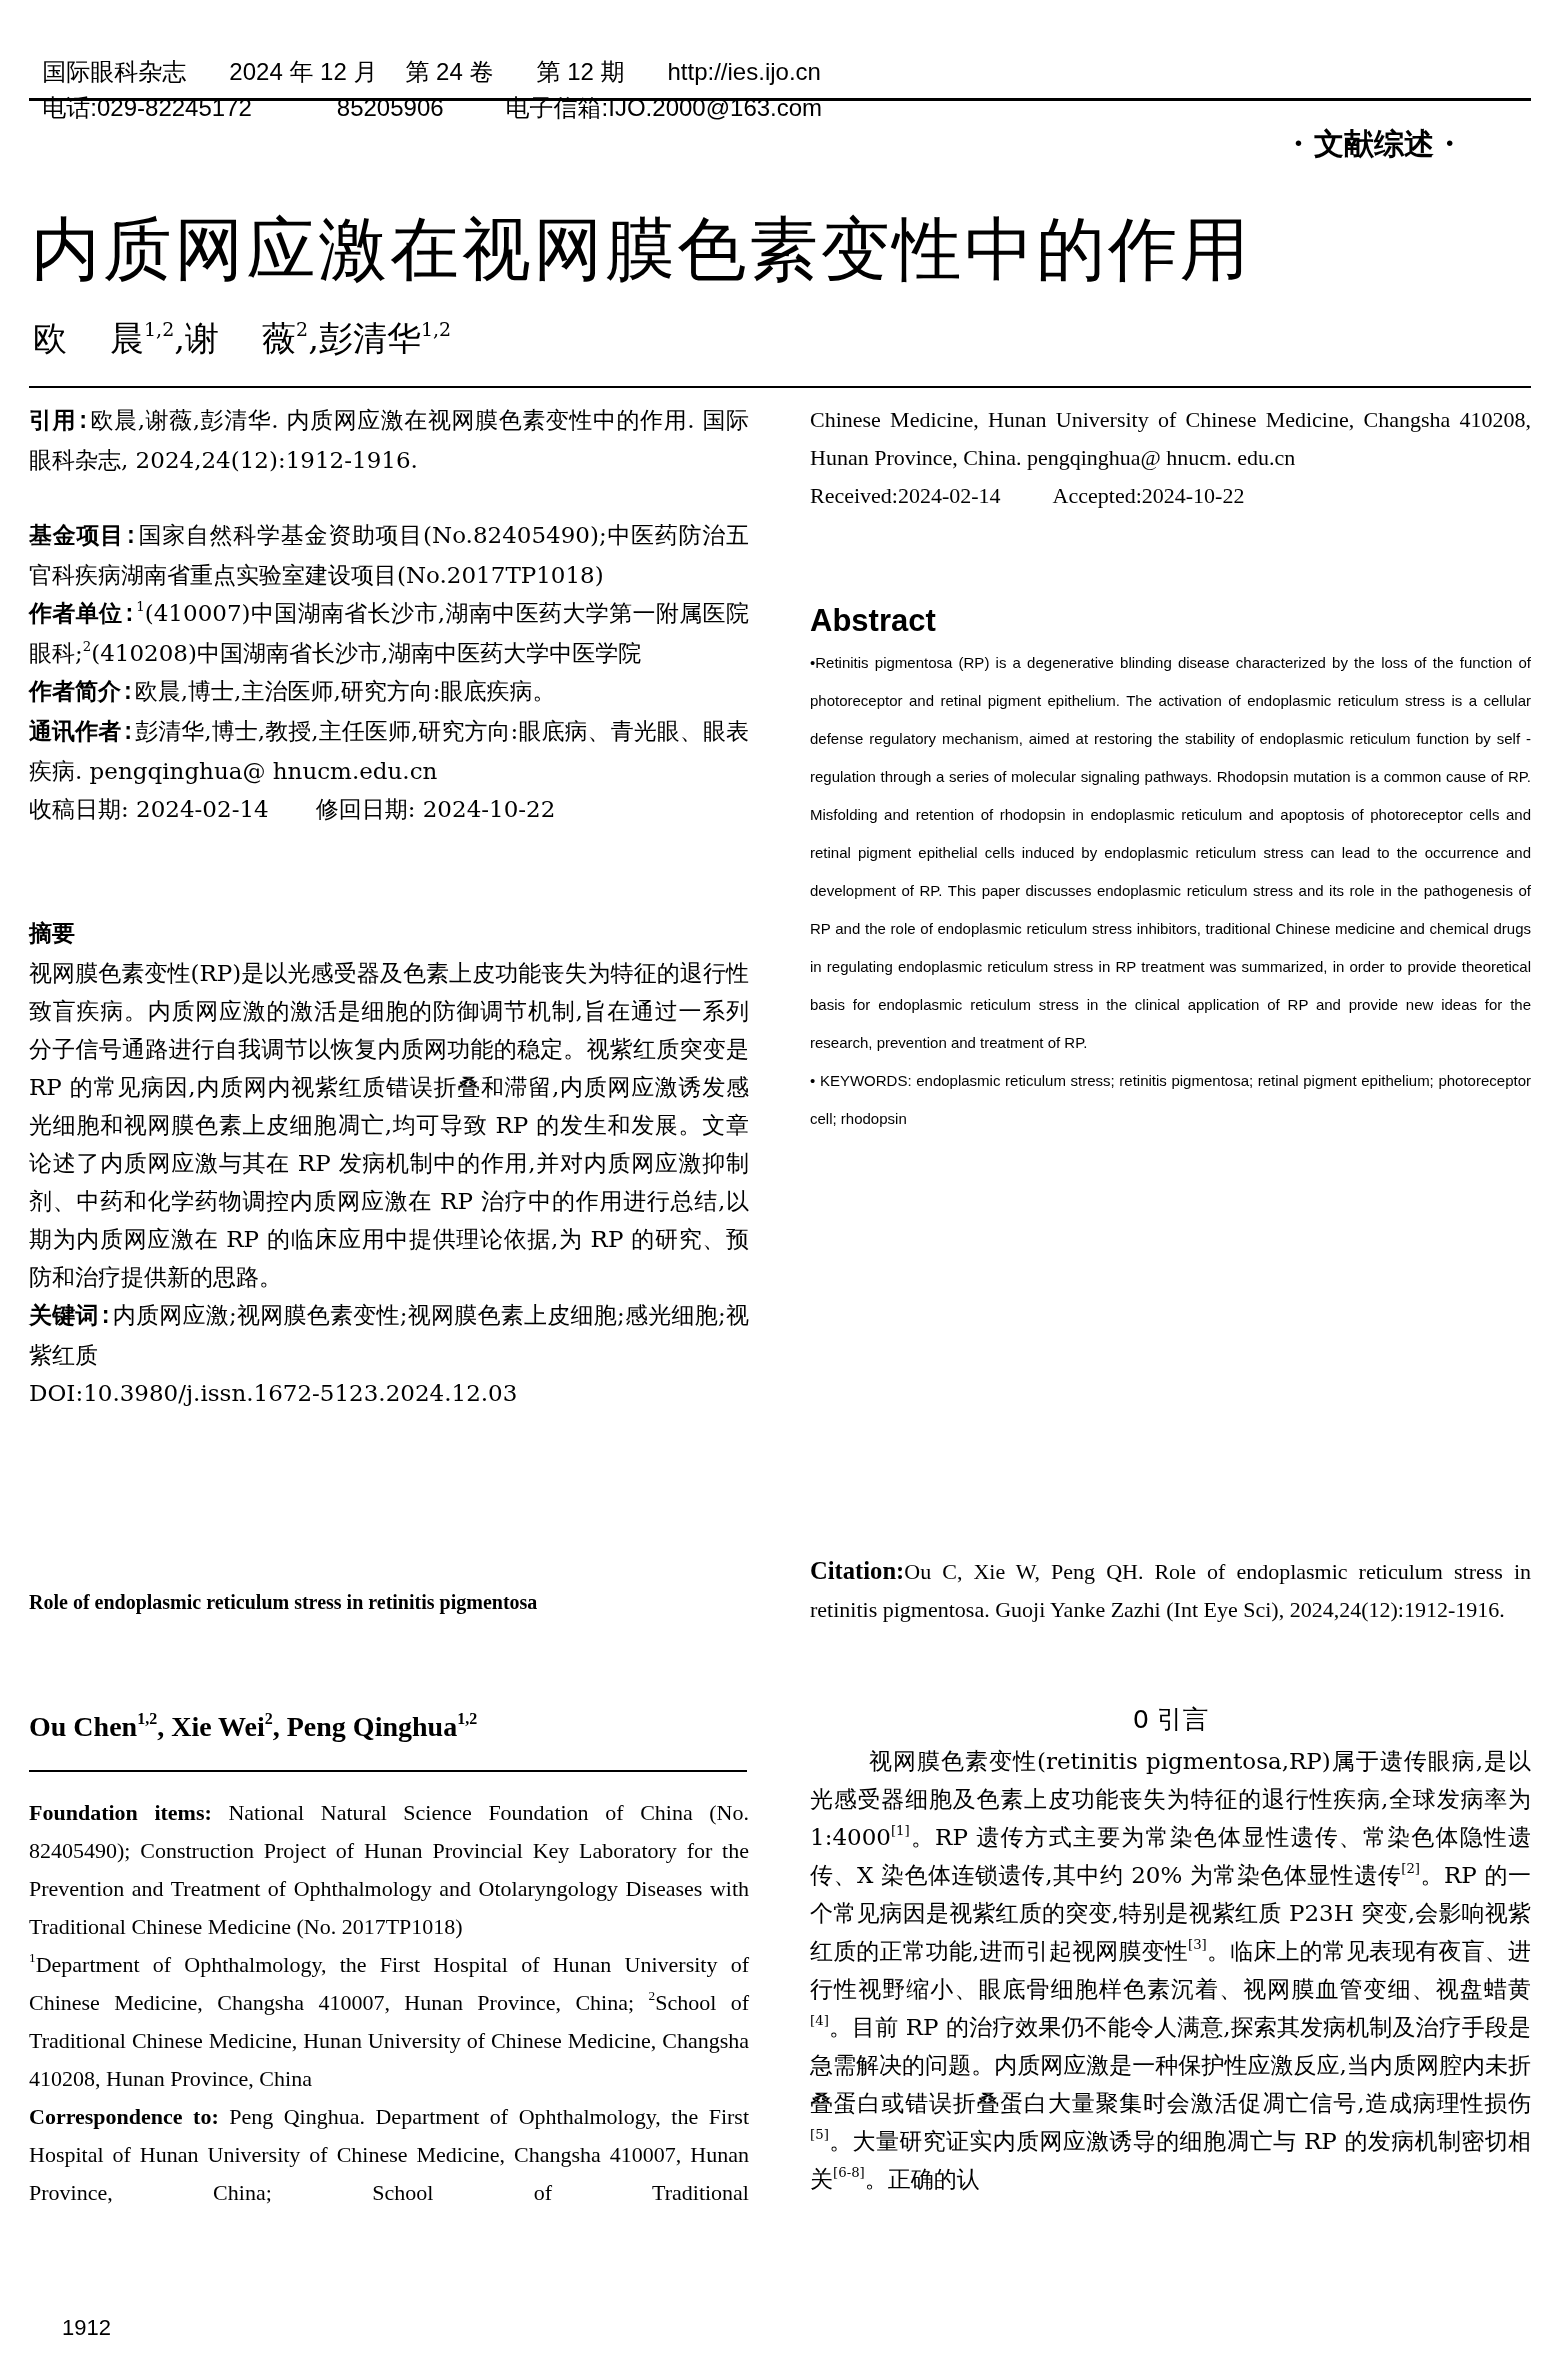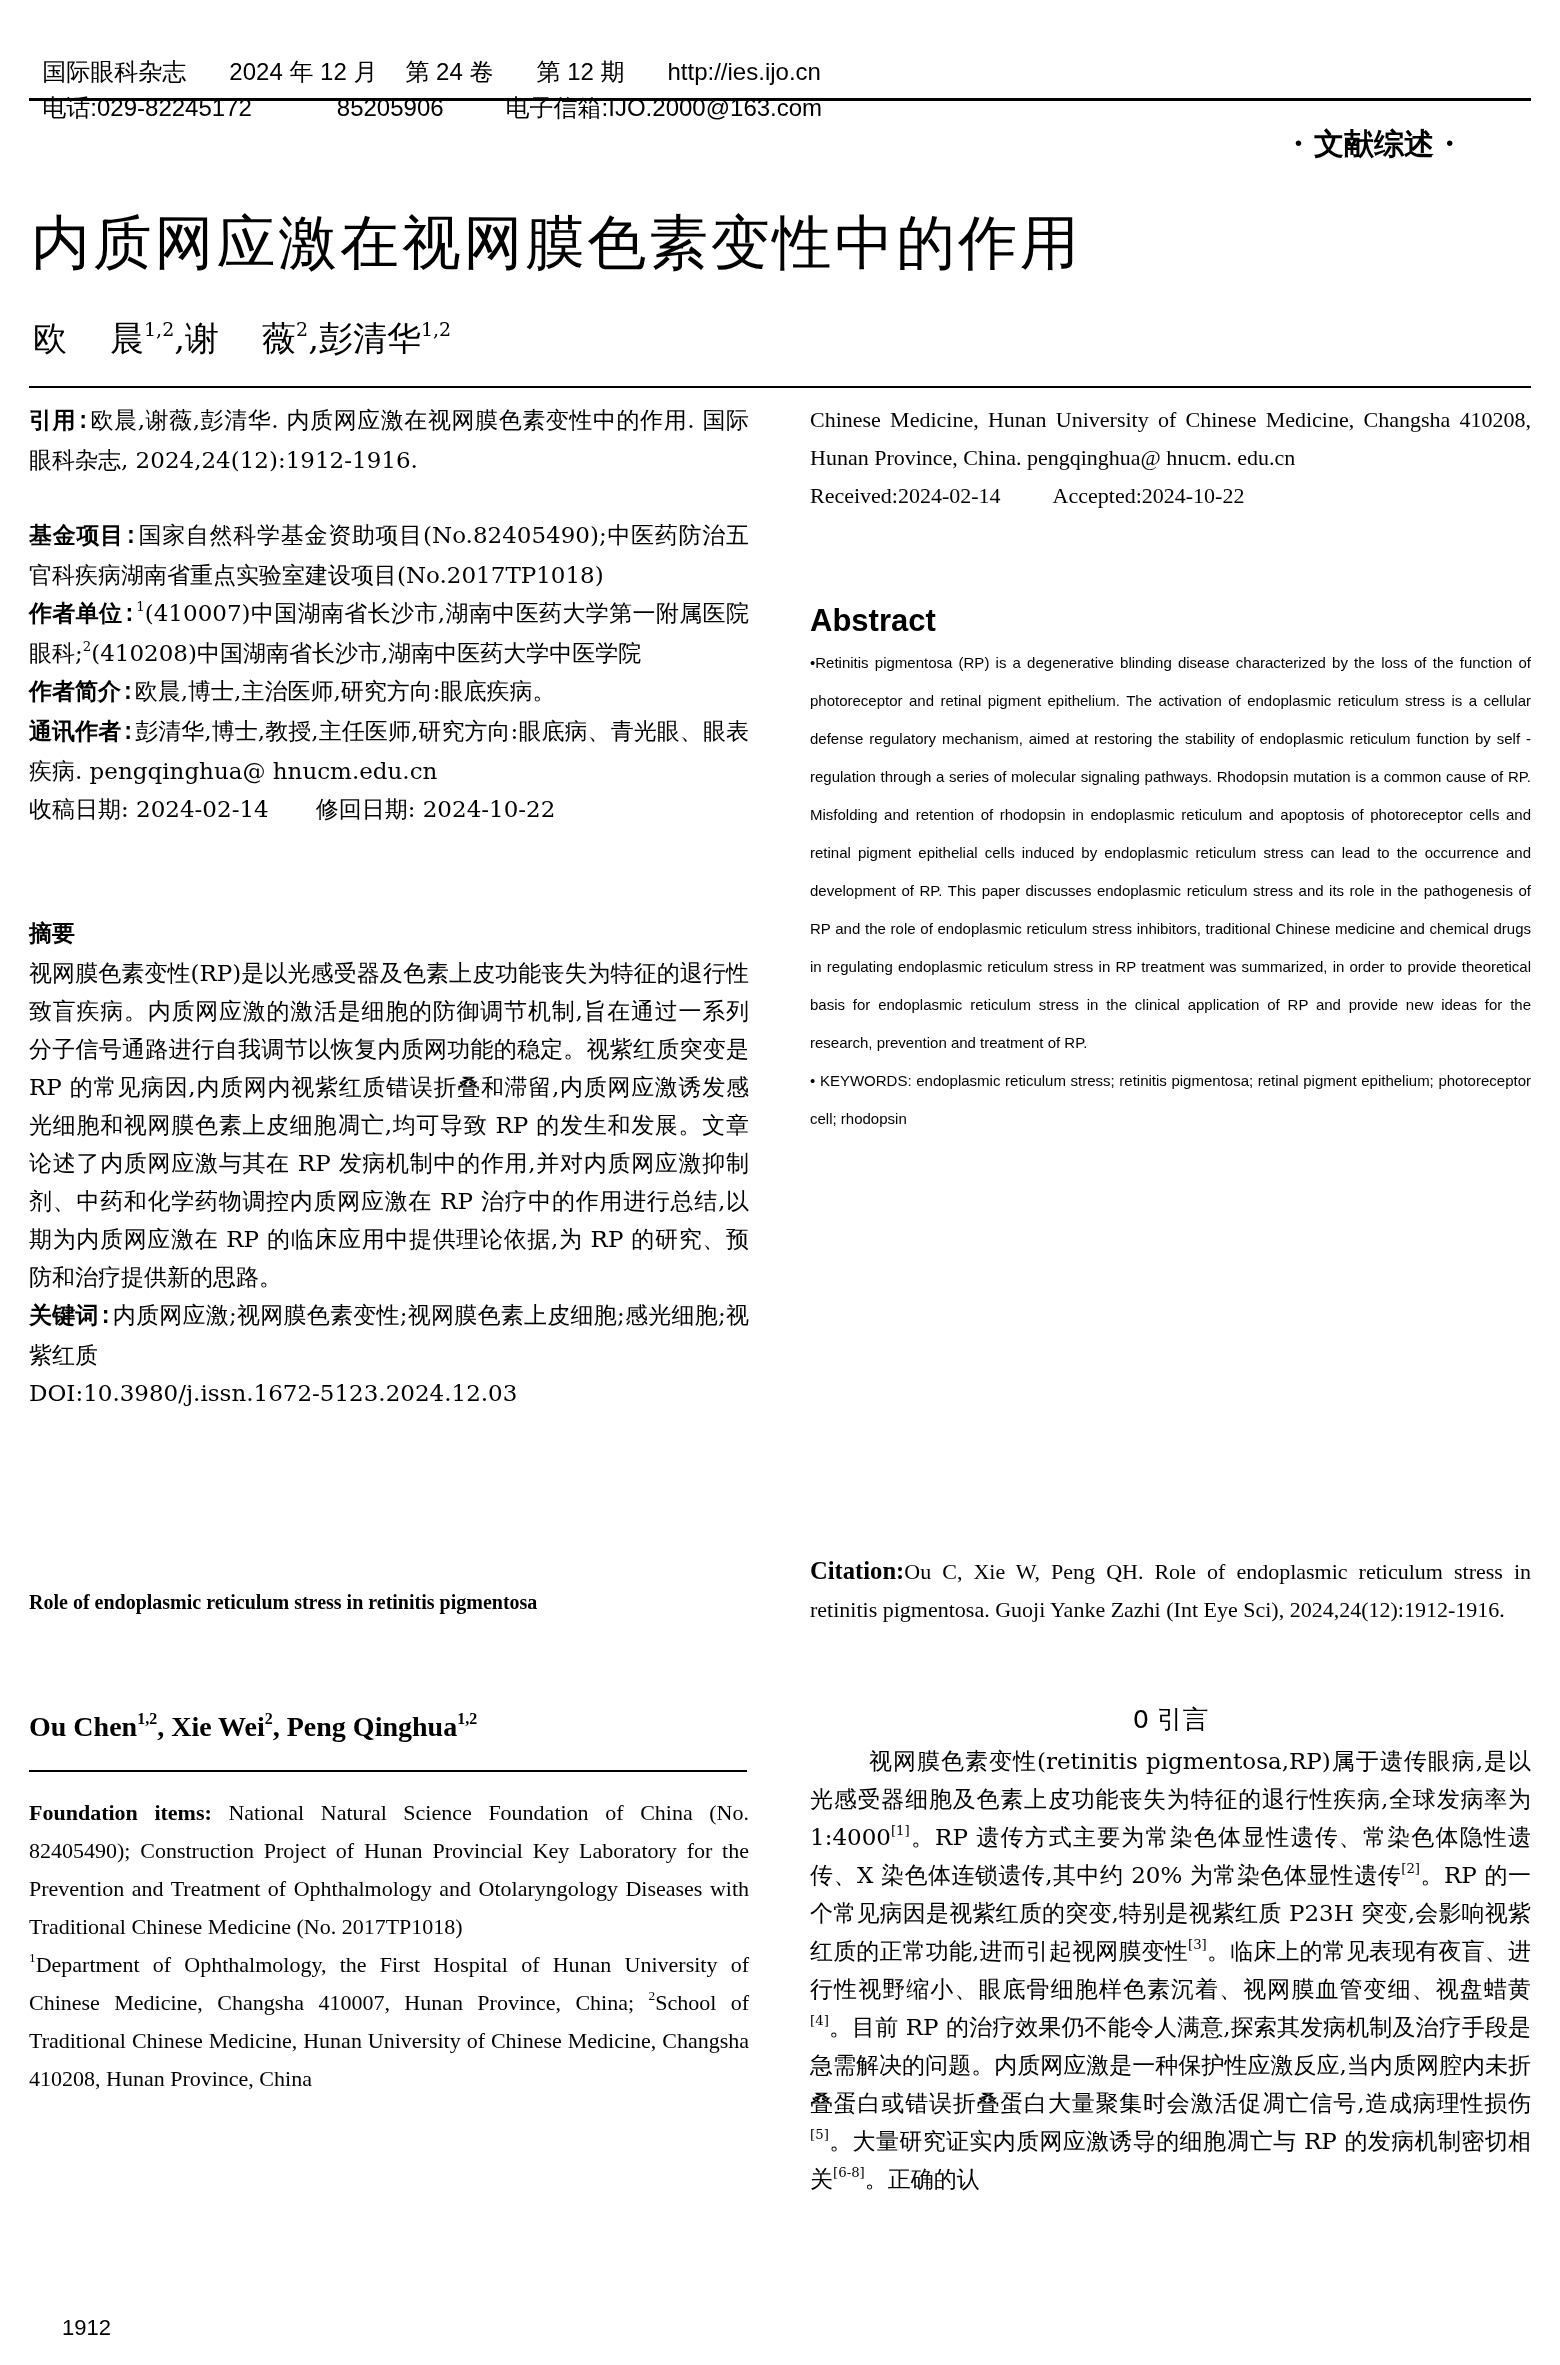--- a/index.html
+++ b/index.html
@@ -11,21 +11,21 @@
 
   
   .hdr { left: 29px; font-size: 24px; letter-spacing: 0px; white-space: pre; text-align: center; }
   .hdr1 { top: 27.5px; }
   .hdr2 { top: 64px; }
   .hdr span { display: inline-block; }
   .rule-top { left: 29px; top: 98px; width: 1502px; height: 3.3px; background: #000; }
 
   .section-tag { right: 105px; top: 124px; font-size: 30px; font-weight: bold; }
 
-  .title { left: 31px; top: 204px; font-size: 59px; letter-spacing: 2.8px; font-family: Liberation Serif, serif; }
+  .title { left: 31px; top: 204px; font-size: 69px; letter-spacing: 2.8px; font-family: Liberation Serif, serif; }
   .authors-cn { left: 33px; top: 316px; font-size: 34px; }
   .authors-cn sup { font-size: 19px; vertical-align: 14px; }
   .authors-cn .gap { display: inline-block; width: 43px; }
 
   .rule-mid { left: 29px; top: 386px; width: 1502px; height: 1.9px; background: #000; }
 
   
   .col { font-size: 23px; line-height: 38px; }
   .left { left: 29px; width: 720px; }
   .right { left: 810px; width: 721px; }
@@ -91,20 +91,21 @@
 <div class="abs left en-title" style="top:1578px;">Role of endoplasmic reticulum stress in retinitis pigmentosa</div>
 
 <div class="abs left en-authors" style="top:1710px;">
   <span>Ou Chen</span><sup>1,2</sup>, <span>Xie Wei</span><sup>2</sup>, <span>Peng Qinghua</span><sup>1,2</sup>
 </div>
 <div class="abs rule-en"></div>
 
 <div class="abs col left serif just" style="top:1794px; font-size:22px;">
   <p><span class="serif" style="font-weight:bold">Foundation items:</span> <span>National Natural Science Foundation of China (No. 82405490); Construction Project of Hunan Provincial Key Laboratory for the Prevention and Treatment of Ophthalmology and Otolaryngology Diseases with Traditional Chinese Medicine (No. 2017TP1018)</span></p>
   <p><sup class="s">1</sup><span>Department of Ophthalmology, the First Hospital of Hunan University of Chinese Medicine, Changsha 410007, Hunan Province, China; </span><sup class="s">2</sup><span>School of Traditional Chinese Medicine, Hunan University of Chinese Medicine, Changsha 410208, Hunan Province, China</span></p>
+  <p style="text-align-last:justify"><span style="font-weight:bold">Correspondence to:</span> <span>Peng Qinghua. Department of Ophthalmology, the First Hospital of Hunan University of Chinese Medicine, Changsha 410007, Hunan Province, China; School of Traditional</span></p>
 </div>
 
 <div class="abs col right serif just" style="top:401px; font-size:22px;">
   <p>Chinese Medicine, Hunan University of Chinese Medicine, Changsha 410208, Hunan Province, China. pengqinghua@ hnucm. edu.cn</p>
   <p><span>Received:2024-02-14</span><span style="display:inline-block;width:52px"></span><span>Accepted:2024-10-22</span></p>
 </div>
 
 <div class="abs right abs-head" style="top:603px;">Abstract</div>
 
 <div class="abs right abs-body just" style="top:644px;">

